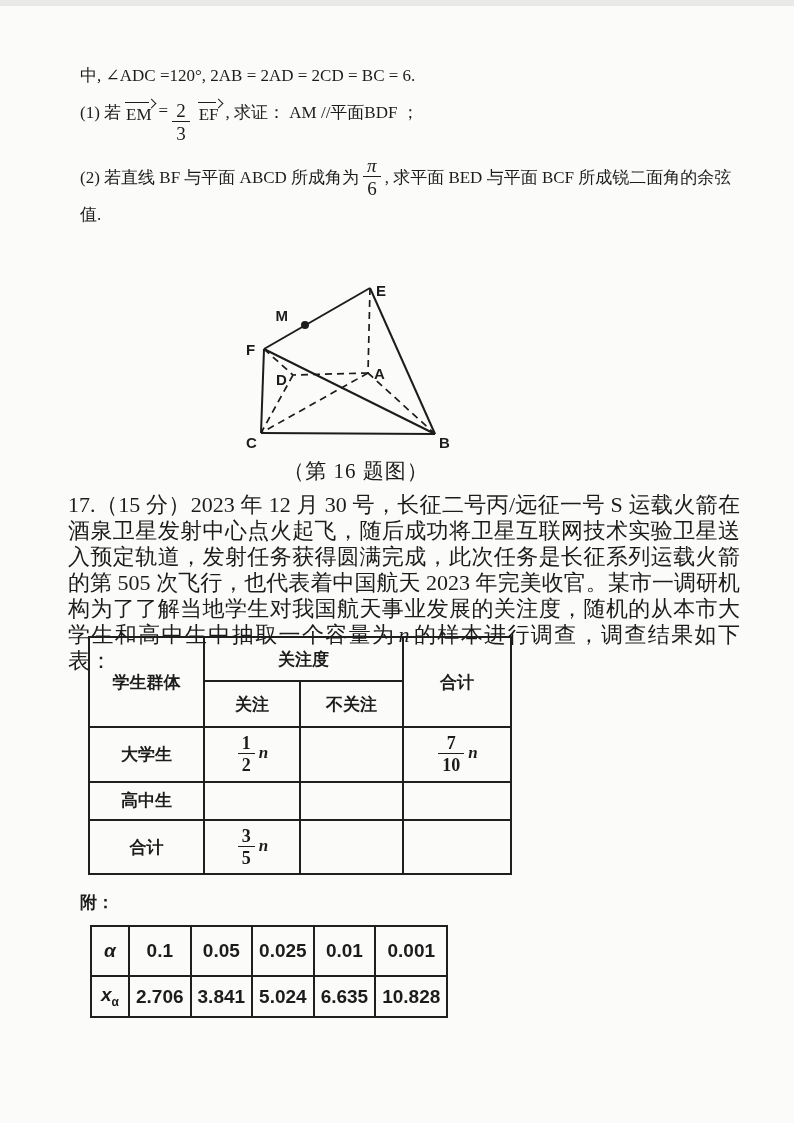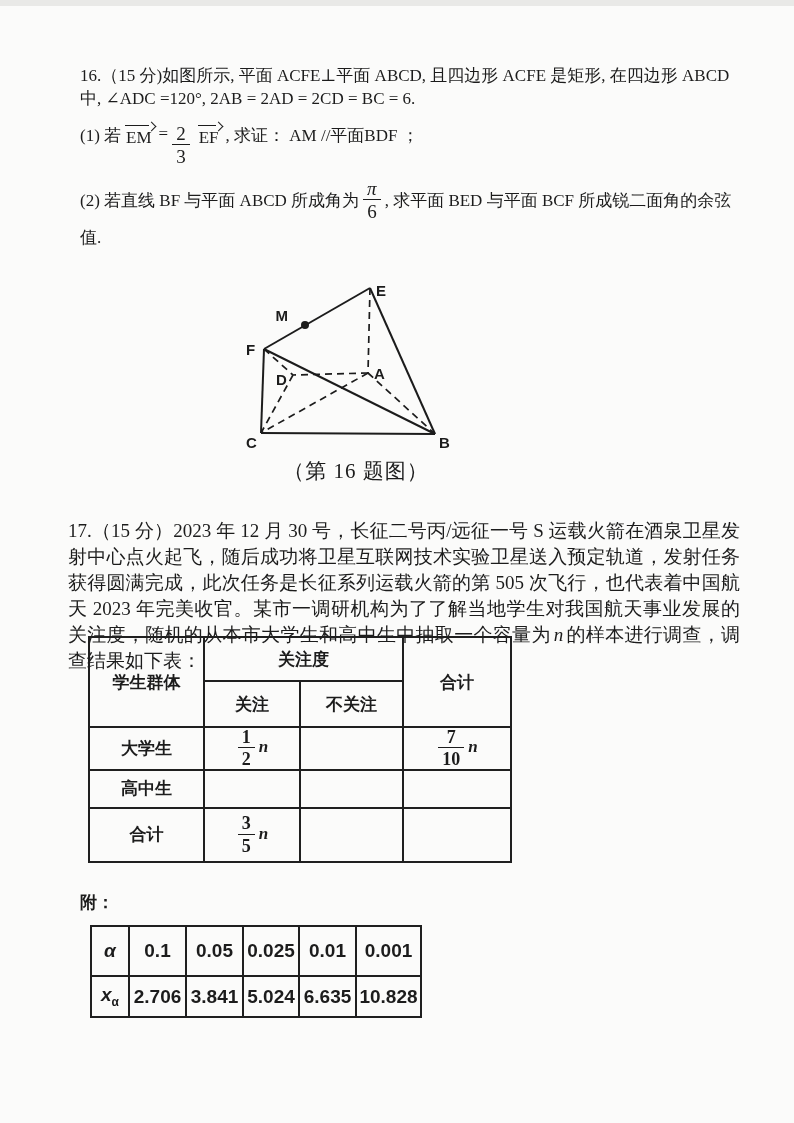--- a/index.html
+++ b/index.html
@@ -37,47 +37,46 @@
        transform:rotate(45deg);transform-origin:center;}
 
   
   #fig{position:absolute;left:236px;top:272px;}
   #fig-caption{position:absolute;left:236px;top:457px;width:240px;
        text-align:center;font-size:21px;letter-spacing:1px;}
   #fig svg text{font-family:"Liberation Sans","DejaVu Sans",sans-serif;
        font-size:15px;font-weight:600;fill:#1c1c1c;}
 
   
-  #q17{position:absolute;left:68px;top:518px;width:672px;font-size:19px;
+  #q17{position:absolute;left:68px;top:492px;width:672px;font-size:22px;
        line-height:26px;text-align:justify;}
   #q17 .mathvar{margin:0 3px;}
 
   
   table{border-collapse:collapse;table-layout:fixed;}
   td{border:2px solid #1f1f1f;text-align:center;vertical-align:middle;
-     padding:0;overflow:hidden;}
+     padding:6px;overflow:hidden;}
   #t1{position:absolute;left:88px;top:636px;}
   #t1 td{font-size:17px;font-weight:600;}
   #t1 .frac{font-weight:600;}
   #t1 .var{font-weight:600;font-size:17px;margin-left:2px;}
 
   #appendix{position:absolute;left:80px;top:891px;font-size:17px;font-weight:700;}
 
   #t2{position:absolute;left:90px;top:925px;
       font-family:"Liberation Sans","DejaVu Sans",sans-serif;}
   #t2 td{font-size:19px;font-weight:700;}
   #t2 sub{font-size:12px;}
 </style>
 </head>
 <body>
 
 <div class="scan-band"></div>
 
 <div id="q16">
-  <div class="qline">16.（15 分)如图所示, 平面 ACFE⊥平面 ABCD, 且四边形 ACFE 是矩形, 在四边形 ABCD</div>
   <div class="qline q16-l2">中, ∠ADC =120°, 2AB = 2AD = 2CD = BC = 6.</div>
 
   <div class="qline q16-p1">
     <span>(1) 若</span>
     <span class="vec">EM</span>
     <span>=</span>
     <span class="frac">
       <span class="num">2</span>
       <span class="den">3</span>
     </span>

